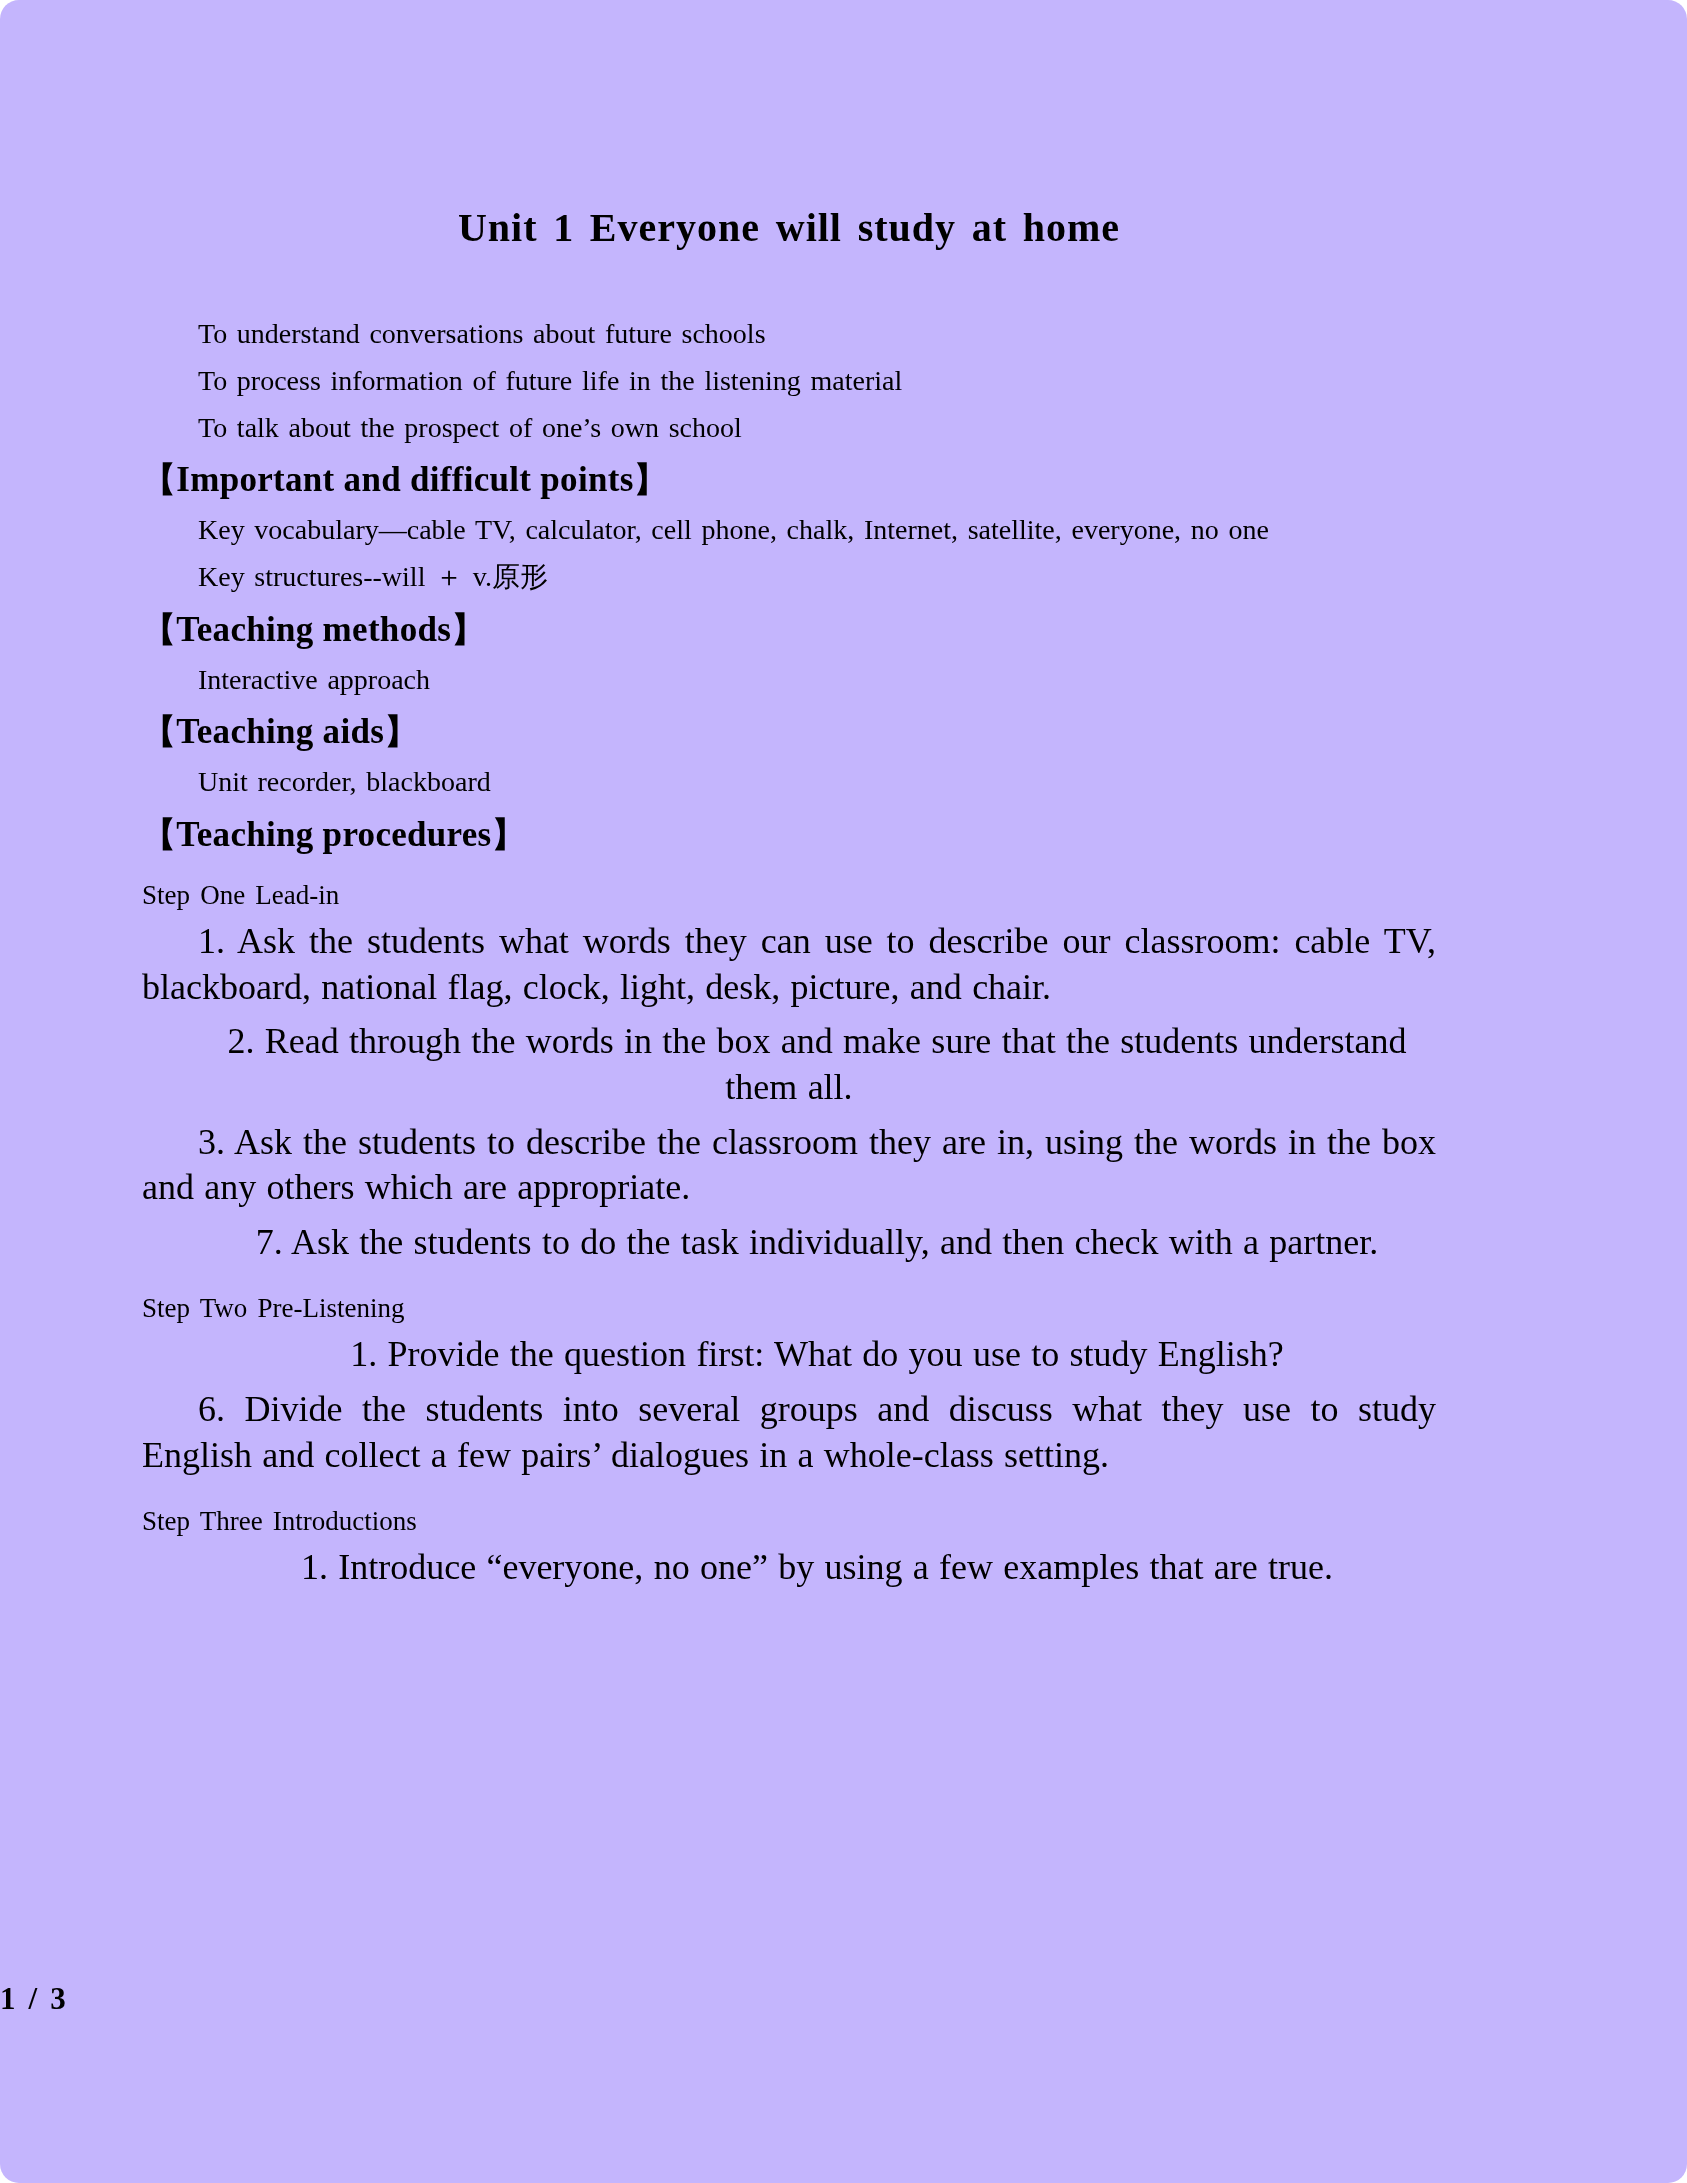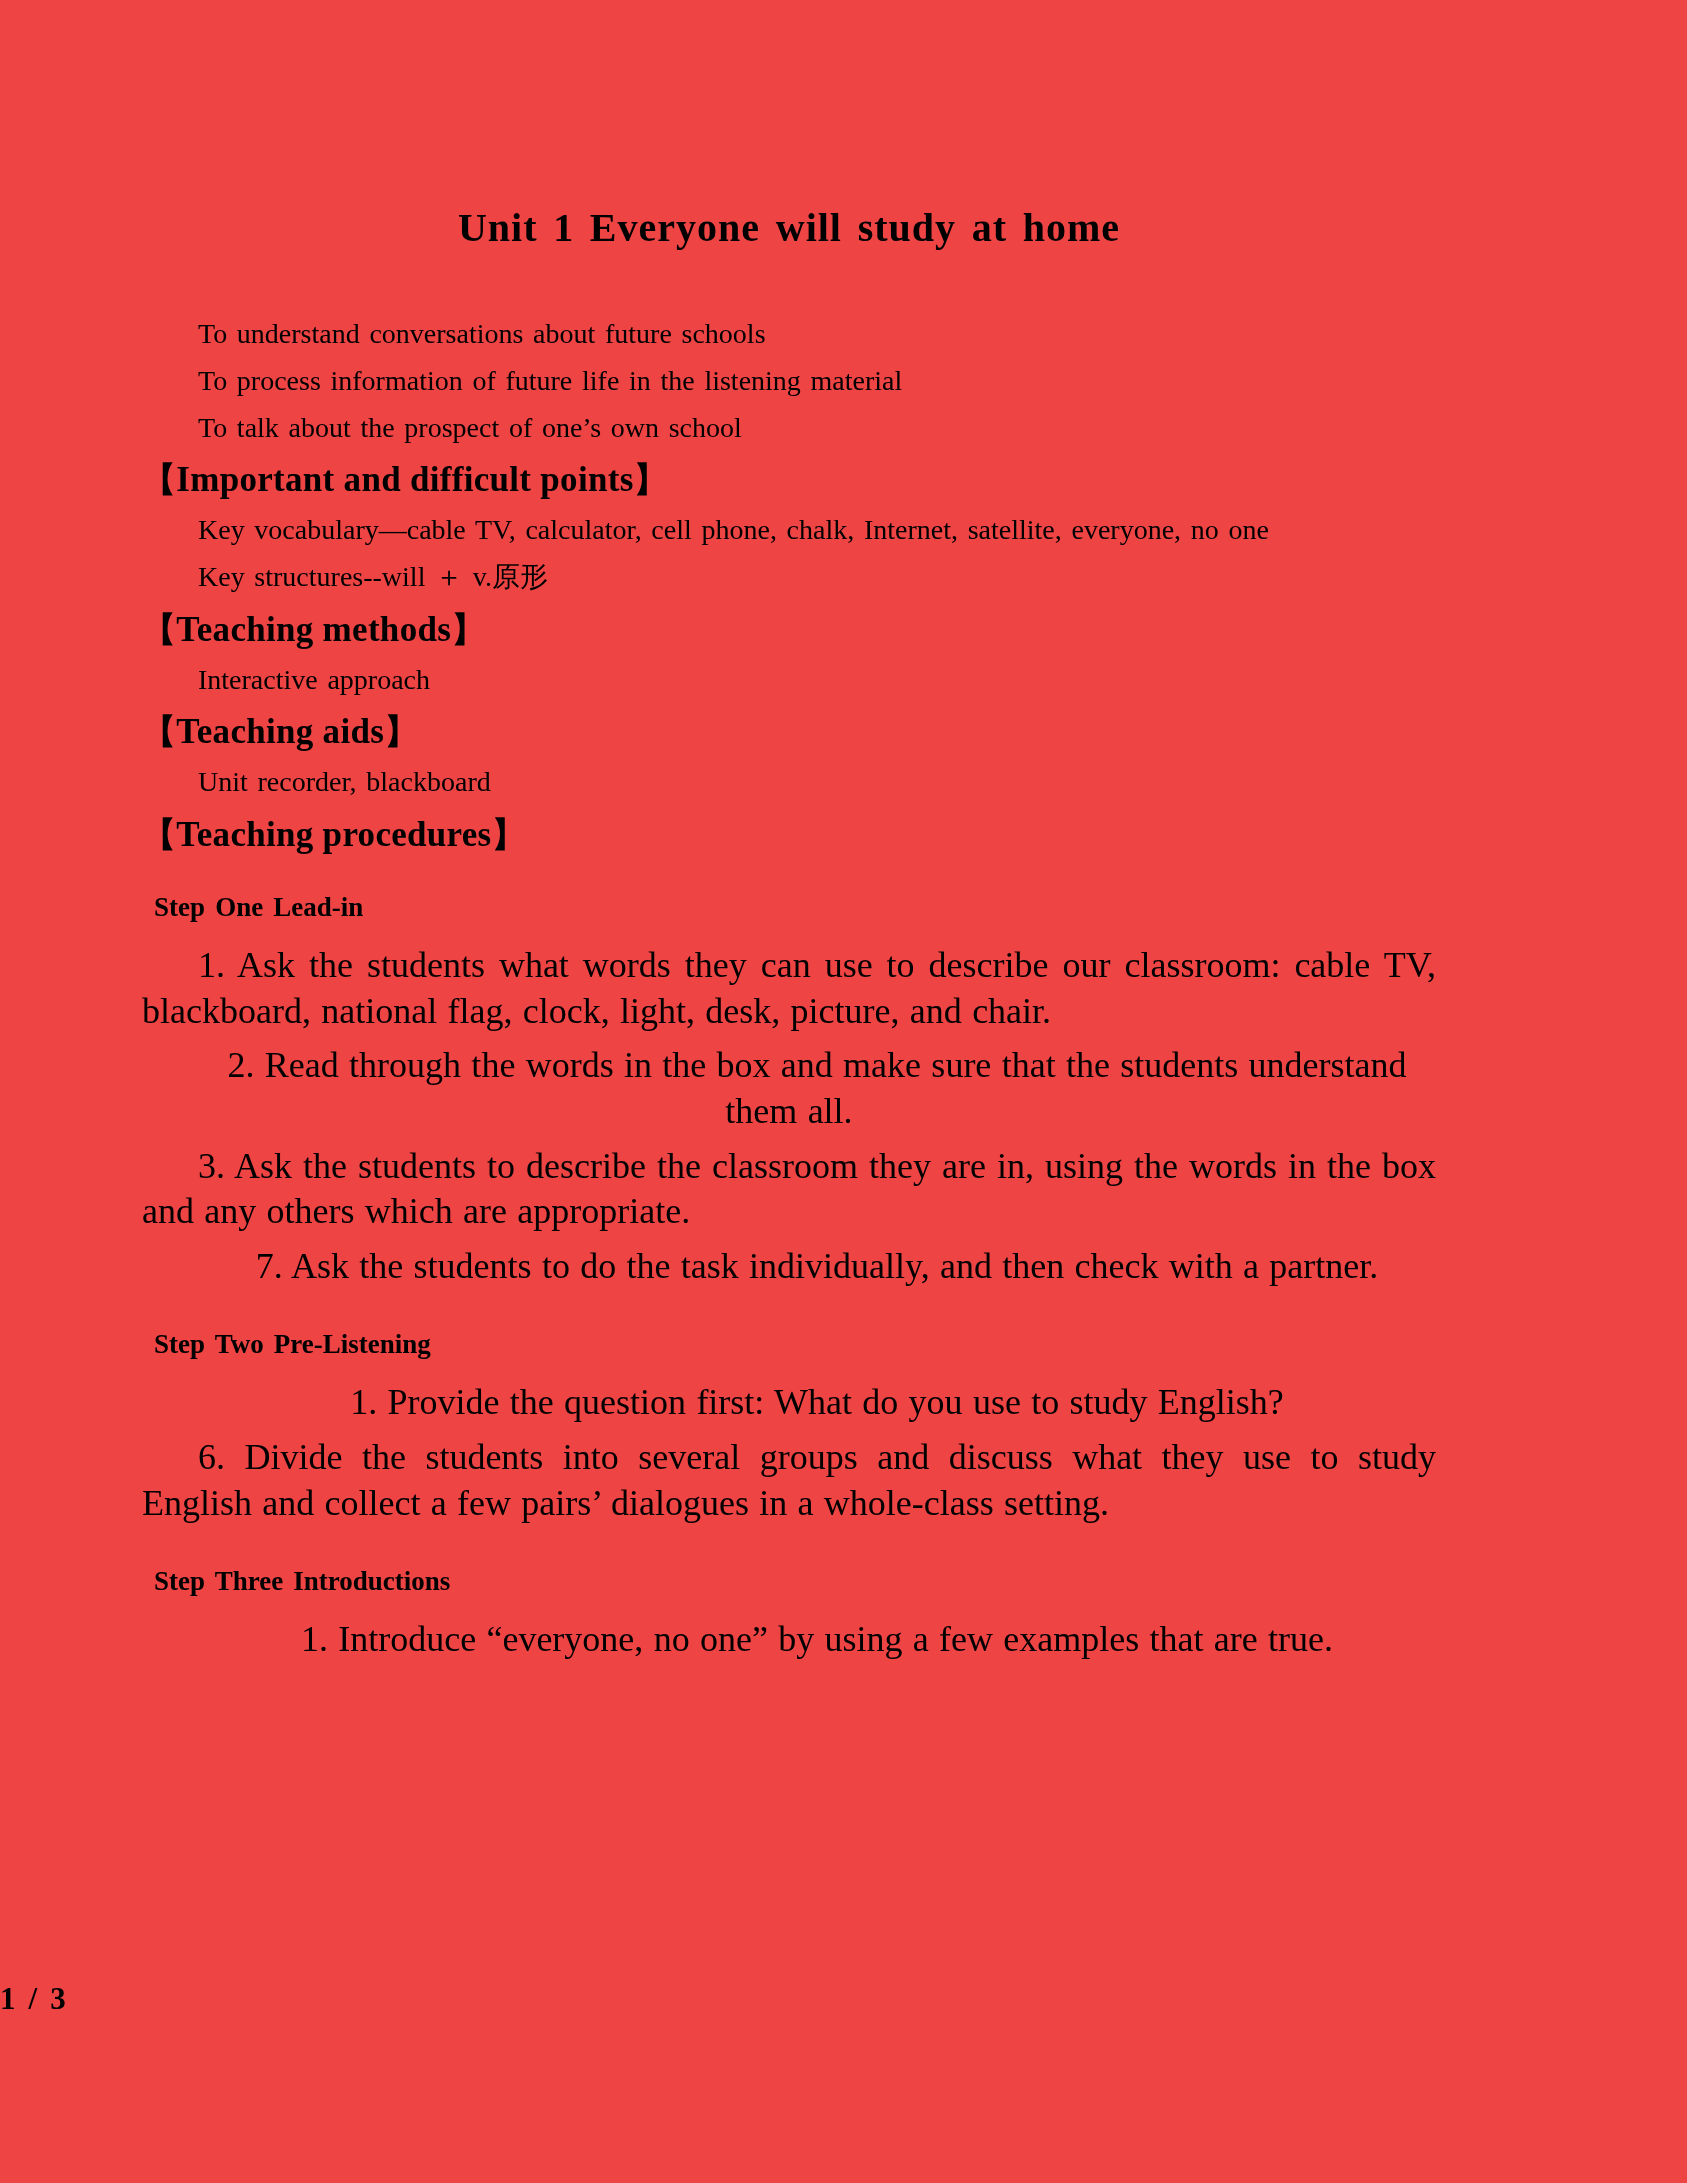--- a/index.html
+++ b/index.html
@@ -8,23 +8,24 @@
     background: #ffffff;
   }
   body {
     font-family: "Liberation Serif", "DejaVu Serif", serif;
     color: #000000;
   }
   .page {
     position: relative;
     width: 1687px;
     height: 2183px;
-    background: #ef4444;
+    background: #c4b5fd;
     box-sizing: border-box;
     overflow: hidden;
+    border-radius: 19px;
   }
   .content {
     position: absolute;
     left: 142px;
     top: 0;
     width: 1294px;
   }
 
   
   .doc-title {
@@ -60,23 +61,23 @@
     line-height: 1.25;
     margin: 0;
     padding-left: 56px;
     word-spacing: 2.7px;
     white-space: nowrap;
   }
 
   
   .step-head {
     font-size: 27px;
-    font-weight: bold;
+    font-weight: normal;
     line-height: 1.2;
-    margin: 12px;
+    margin: 0;
     padding: 0;
     word-spacing: 3.4px;
     white-space: nowrap;
   }
 
   
   .para {
     font-size: 36px;
     line-height: 1.26;
     margin: 0;

